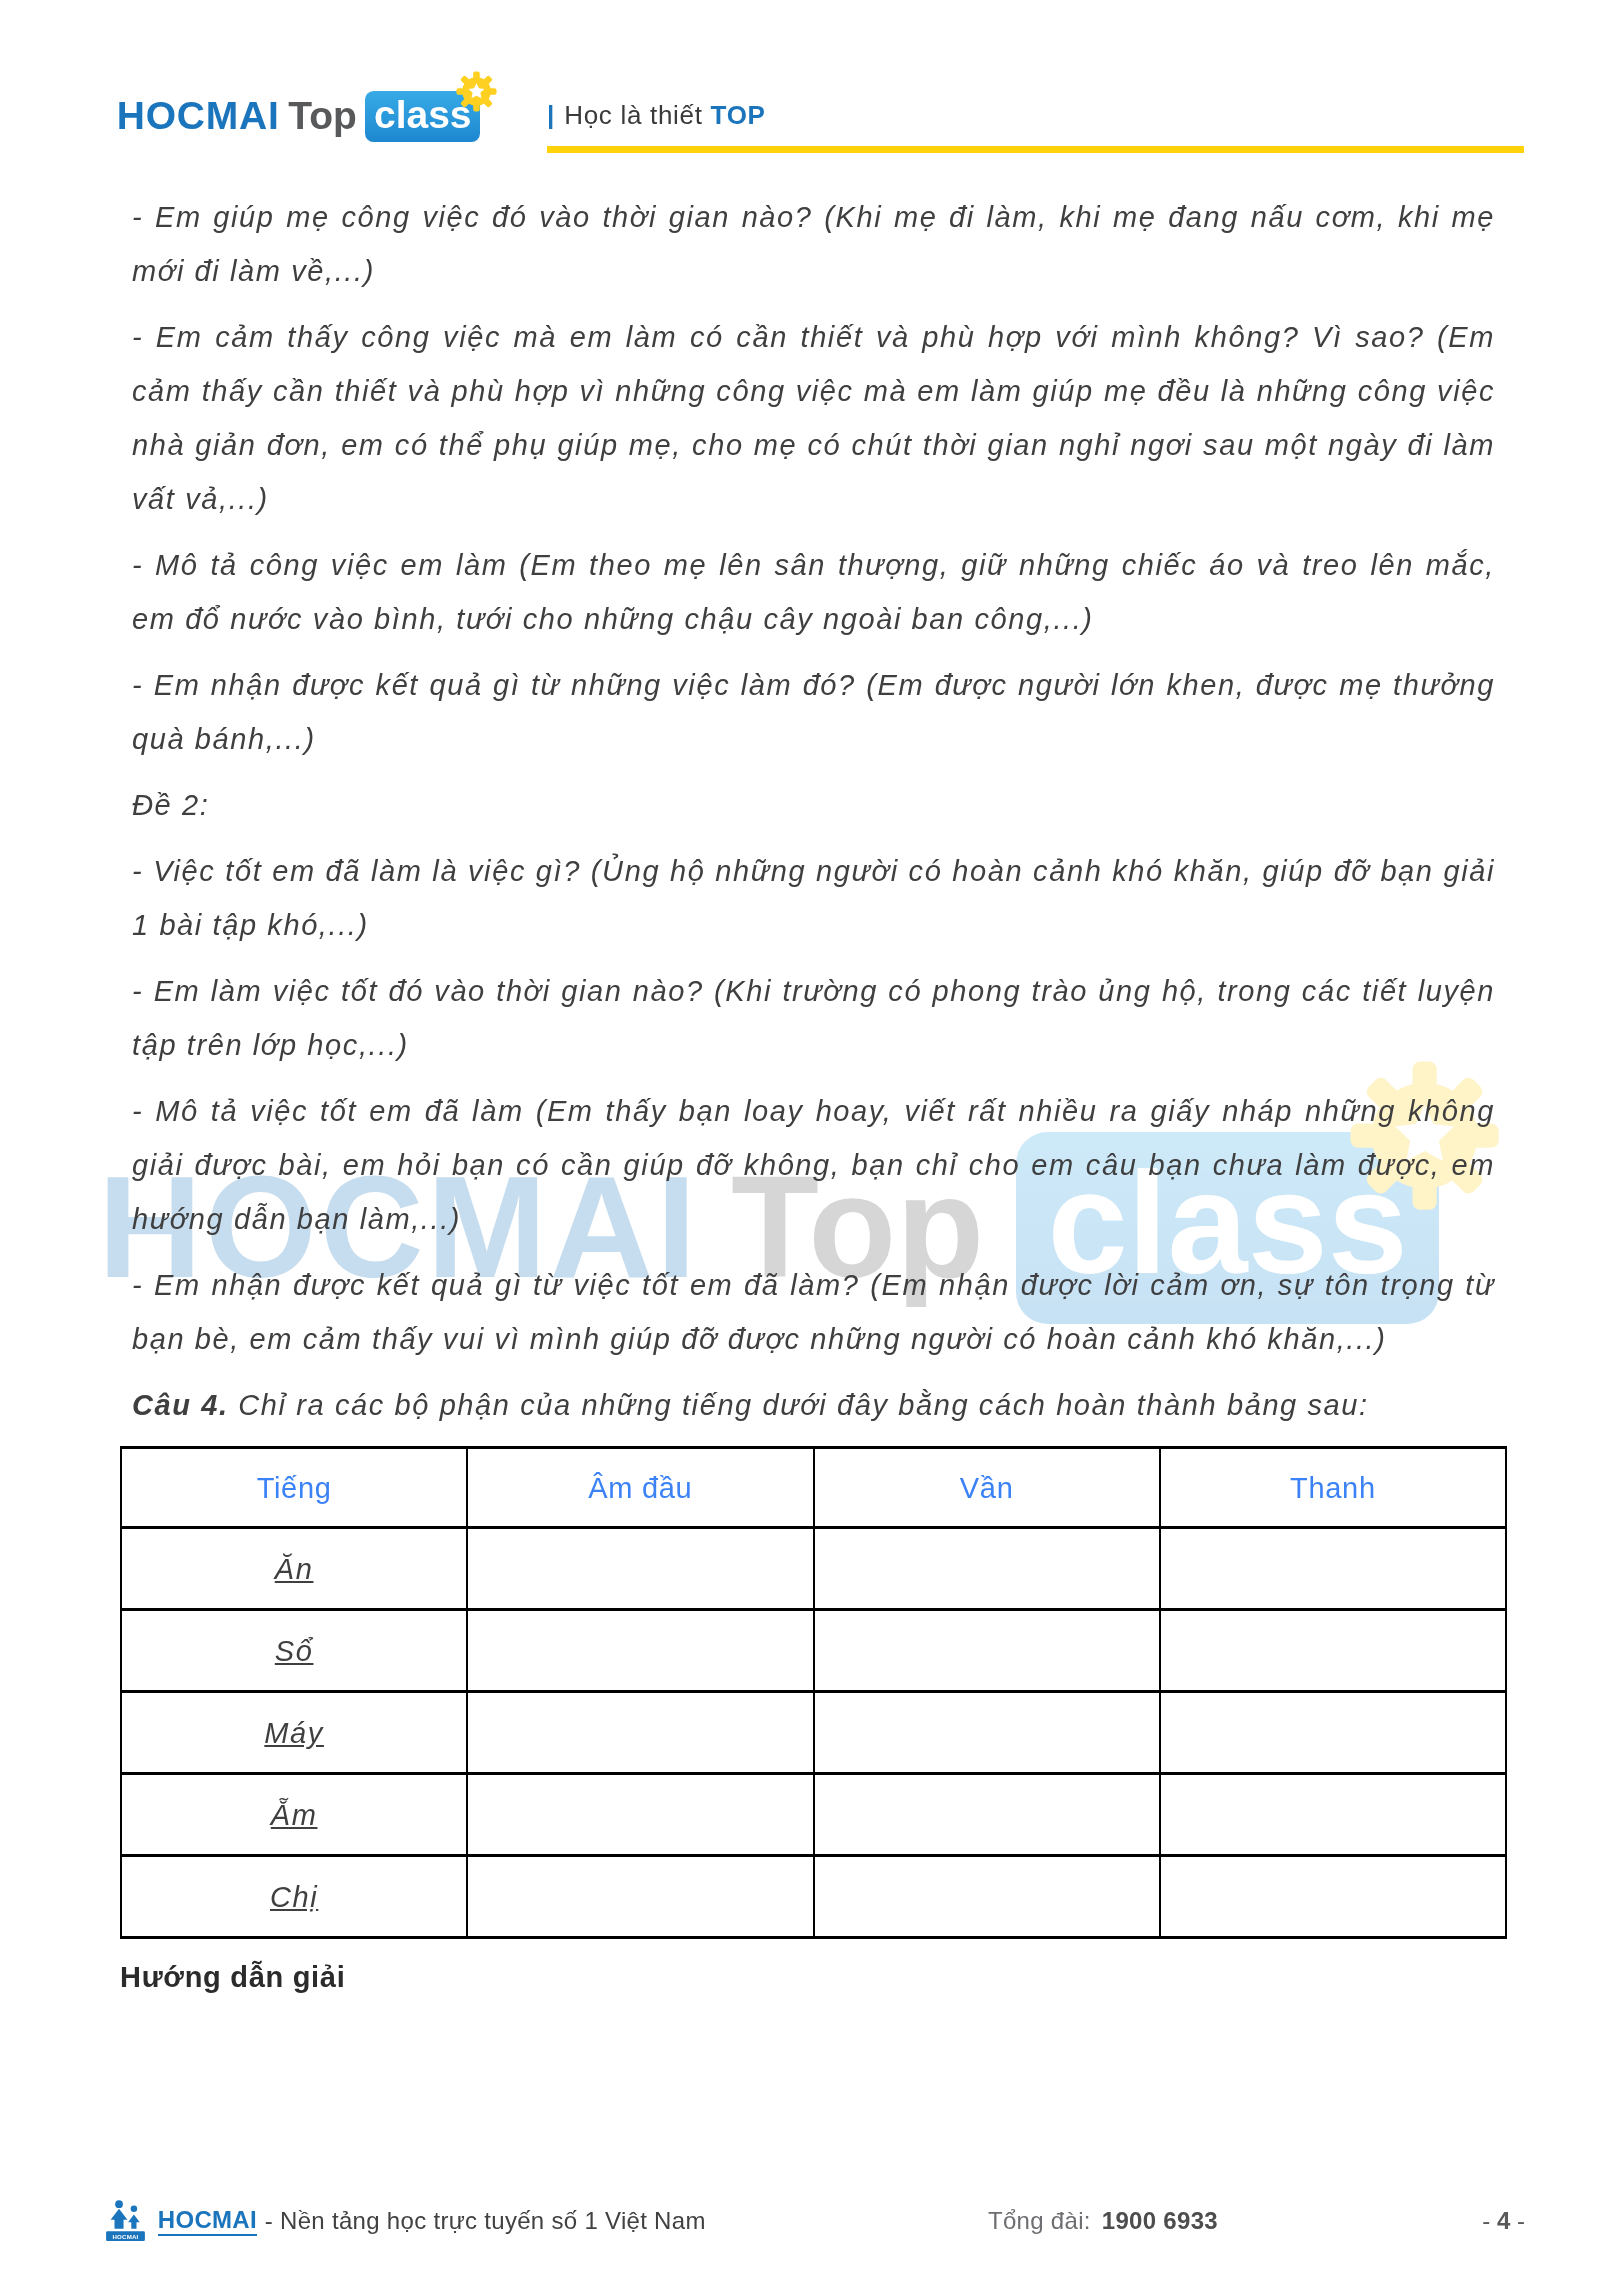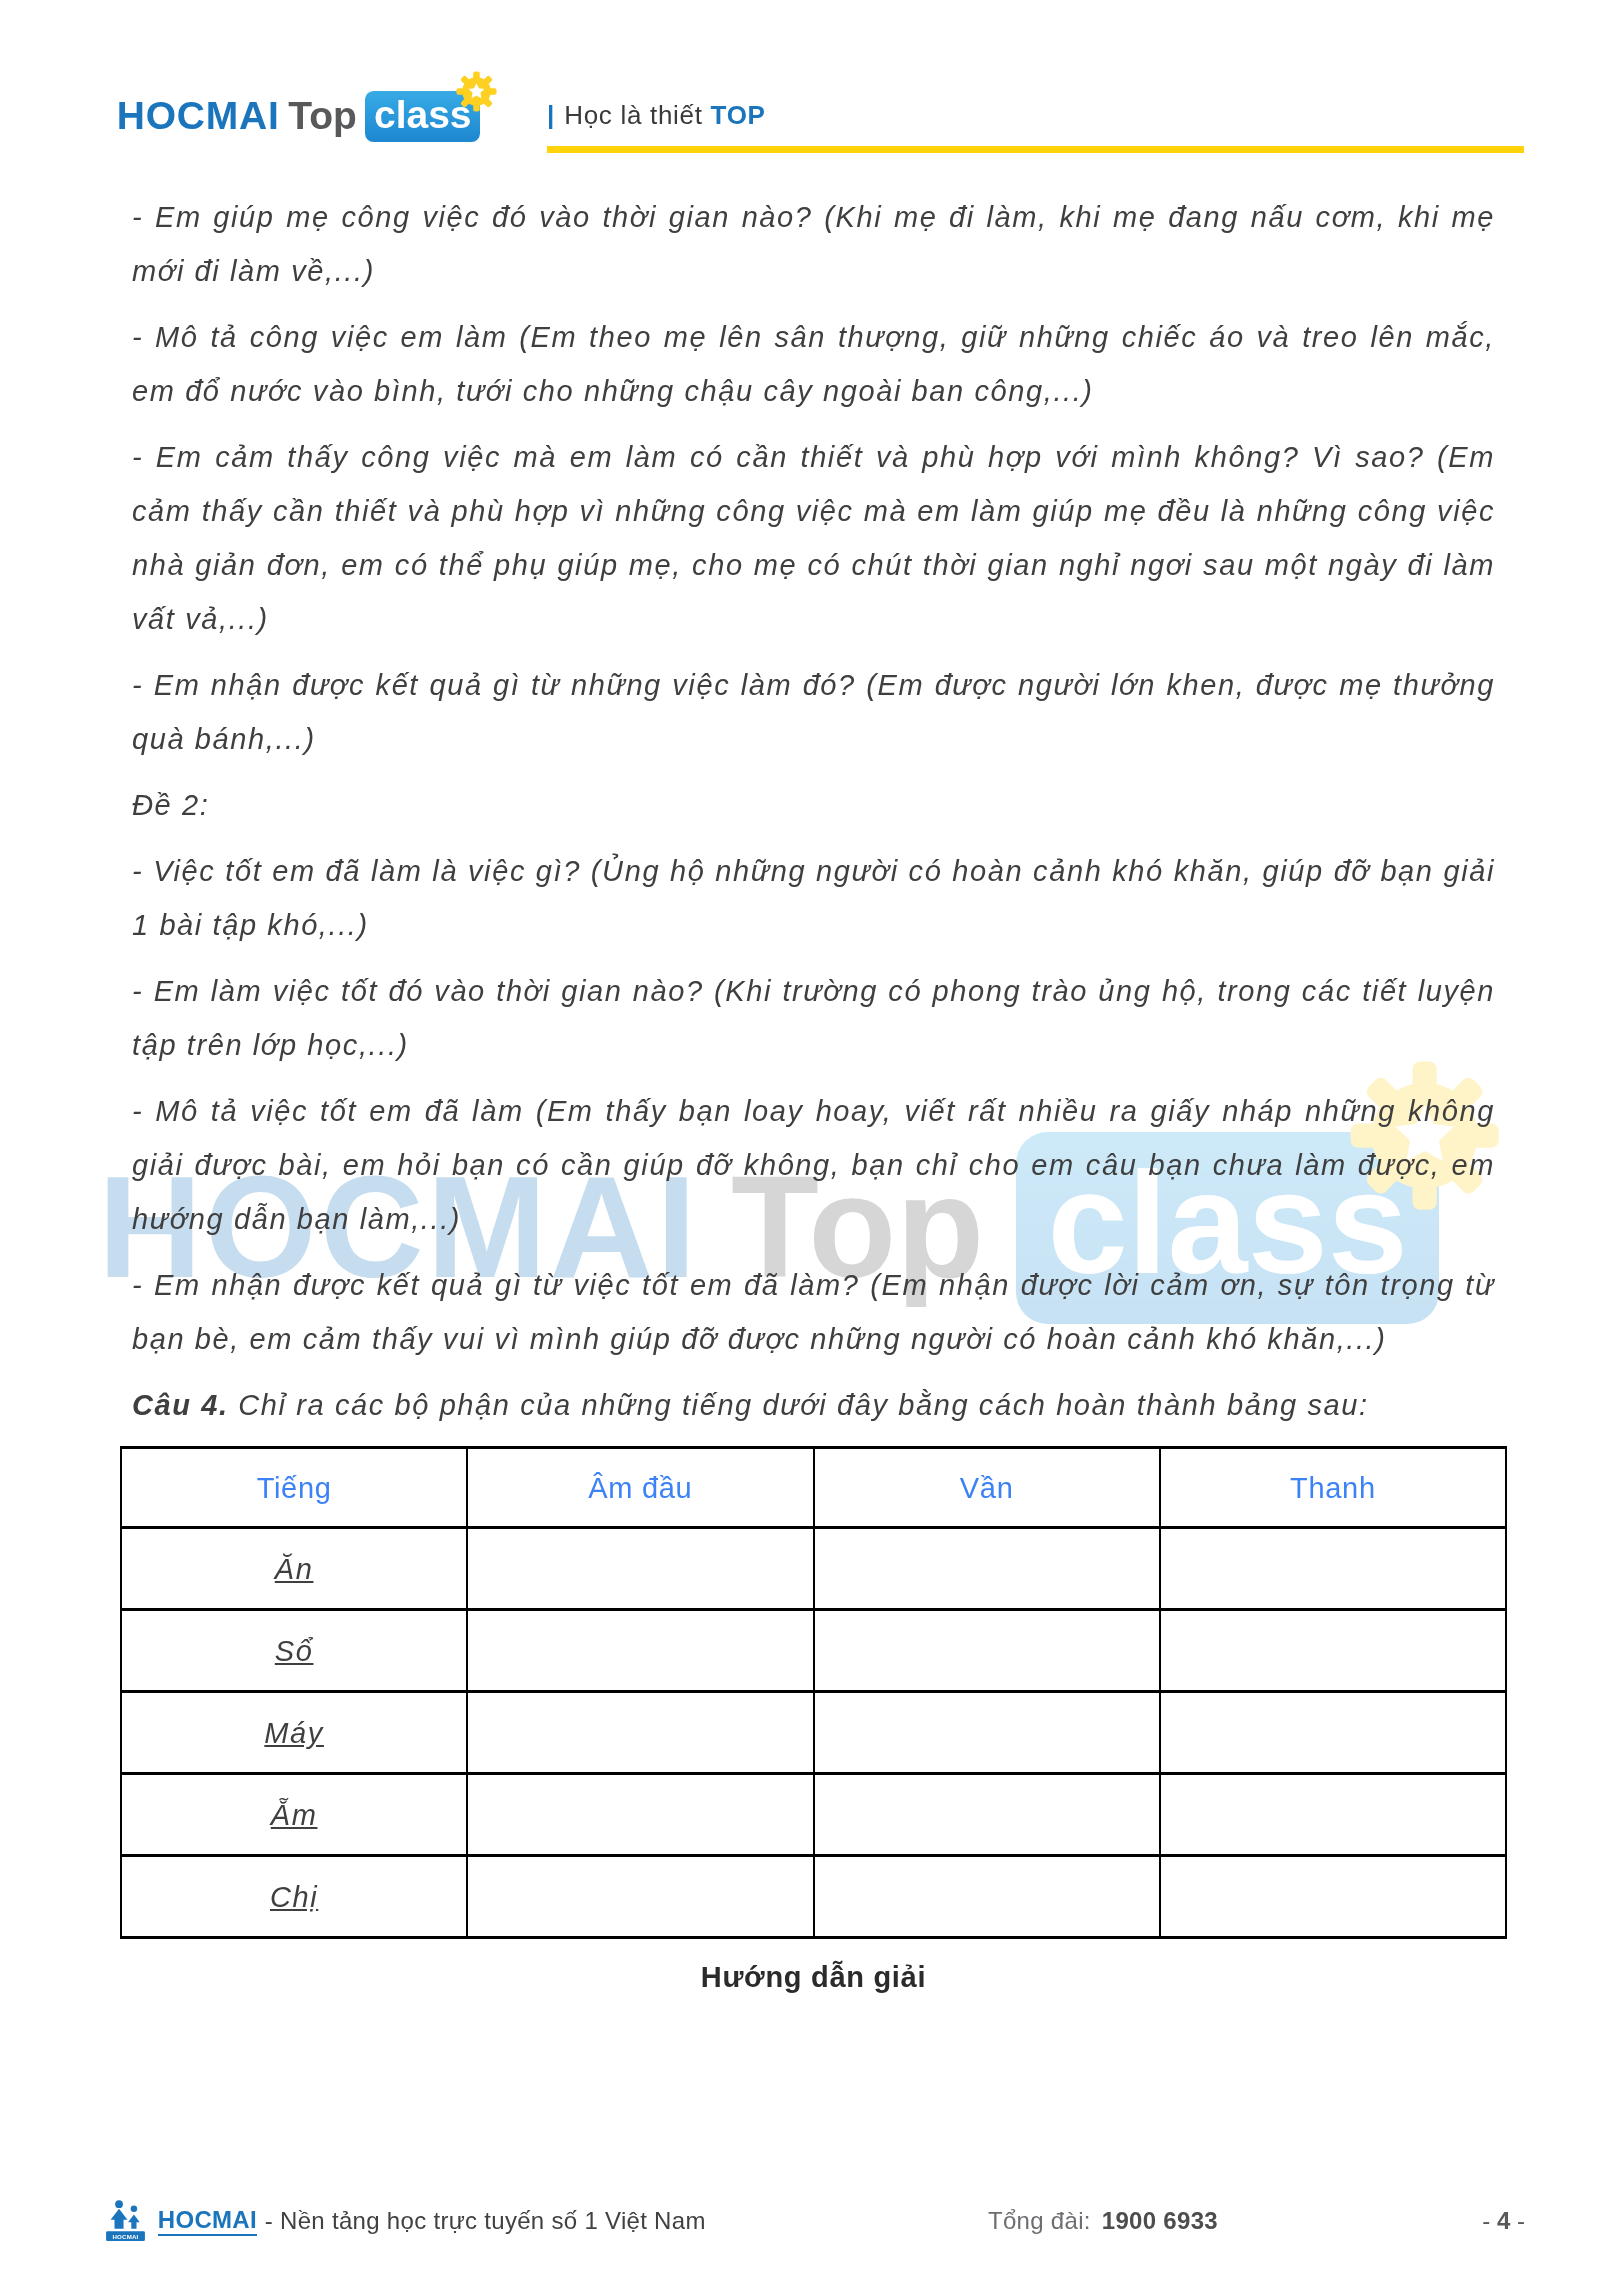--- a/index.html
+++ b/index.html
@@ -42,21 +42,21 @@
 
   
   table.parts { width:100%; border-collapse:collapse; table-layout:fixed; margin-top:14.4px; }
   table.parts th, table.parts td {
     border:2px solid #000; border-top-width:3.3px; border-bottom-width:3.3px;
     text-align:center; vertical-align:middle; padding:0;
   }
   table.parts th { height:77px; font-size:29px; font-weight:400; letter-spacing:0.7px; color:#3b82f6; }
   table.parts td { height:79px; font-size:29px; font-style:italic; color:#3f3f40;text-decoration:underline; }
 
-  .solution { margin-top:10.5px; text-align:center; font-size:29px; font-weight:800; color:#2b2b2b; letter-spacing:0.7px; }
+  .solution { margin-top:10.5px; text-align:left; font-size:29px; font-weight:800; color:#2b2b2b; letter-spacing:0.7px; }
 
   
   .footer { position:absolute; left:105px; right:98px; top:2191px; height:60px; display:flex; align-items:center; z-index:1; }
   .footer-left { display:flex; align-items:center; font-size:24px; color:#414042; letter-spacing:0.3px; }
   .footer-logo-icon { width:41px; height:44px; margin-right:11.8px; flex:0 0 auto; }
   .footer-brand { color:#1b75bc; font-weight:800; border-bottom:2px solid #1b75bc; padding-bottom:0.7px; margin-right:7.9px; }
   .footer-desc { font-weight:500; }
   .footer-hotline { position:absolute; left:883px; font-size:24px; color:#6d6e71; letter-spacing:0.3px; }
   .footer-hotline b { color:#4d4d4f; font-weight:800; margin-left:11px; }
   .footer-page { margin-left:auto; font-size:24px; color:#58595b; }
@@ -113,22 +113,22 @@
           <rect x="42" y="1" width="16" height="20" rx="5" transform="rotate(315 50 50)"></rect>
           <circle cx="50" cy="50" r="35"></circle>
         </g>
         <polygon fill="#ffffff" points="50,30 55.9,42.3 69.4,44 59.5,53.4 62.1,66.8 50,60.2 37.9,66.8 40.5,53.4 30.6,44 44.1,42.3"></polygon>
       </svg>
     </span>
   </div>
 
   <div class="content">
     <p>- Em giúp mẹ công việc đó vào thời gian nào? (Khi mẹ đi làm, khi mẹ đang nấu cơm, khi mẹ mới đi làm về,...)</p>
+    <p>- Em cảm thấy công việc mà em làm có cần thiết và phù hợp với mình không? Vì sao? (Em cảm thấy cần thiết và phù hợp vì những công việc mà em làm giúp mẹ đều là những công việc nhà giản đơn, em có thể phụ giúp mẹ, cho mẹ có chút thời gian nghỉ ngơi sau một ngày đi làm vất vả,...)</p>
     <p>- Mô tả công việc em làm (Em theo mẹ lên sân thượng, giữ những chiếc áo và treo lên mắc, em đổ nước vào bình, tưới cho những chậu cây ngoài ban công,...)</p>
-    <p>- Em cảm thấy công việc mà em làm có cần thiết và phù hợp với mình không? Vì sao? (Em cảm thấy cần thiết và phù hợp vì những công việc mà em làm giúp mẹ đều là những công việc nhà giản đơn, em có thể phụ giúp mẹ, cho mẹ có chút thời gian nghỉ ngơi sau một ngày đi làm vất vả,...)</p>
     <p>- Em nhận được kết quả gì từ những việc làm đó? (Em được người lớn khen, được mẹ thưởng quà bánh,...)</p>
     <p>Đề 2:</p>
     <p>- Việc tốt em đã làm là việc gì? (Ủng hộ những người có hoàn cảnh khó khăn, giúp đỡ bạn giải 1 bài tập khó,...)</p>
     <p>- Em làm việc tốt đó vào thời gian nào? (Khi trường có phong trào ủng hộ, trong các tiết luyện tập trên lớp học,...)</p>
     <p>- Mô tả việc tốt em đã làm (Em thấy bạn loay hoay, viết rất nhiều ra giấy nháp những không giải được bài, em hỏi bạn có cần giúp đỡ không, bạn chỉ cho em câu bạn chưa làm được, em hướng dẫn bạn làm,...)</p>
     <p>- Em nhận được kết quả gì từ việc tốt em đã làm? (Em nhận được lời cảm ơn, sự tôn trọng từ bạn bè, em cảm thấy vui vì mình giúp đỡ được những người có hoàn cảnh khó khăn,...)</p>
     <p><span class="q-label">Câu 4.</span>
       <span>Chỉ ra các bộ phận của những tiếng dưới đây bằng cách hoàn thành bảng sau:</span></p>
 
     <table class="parts">

